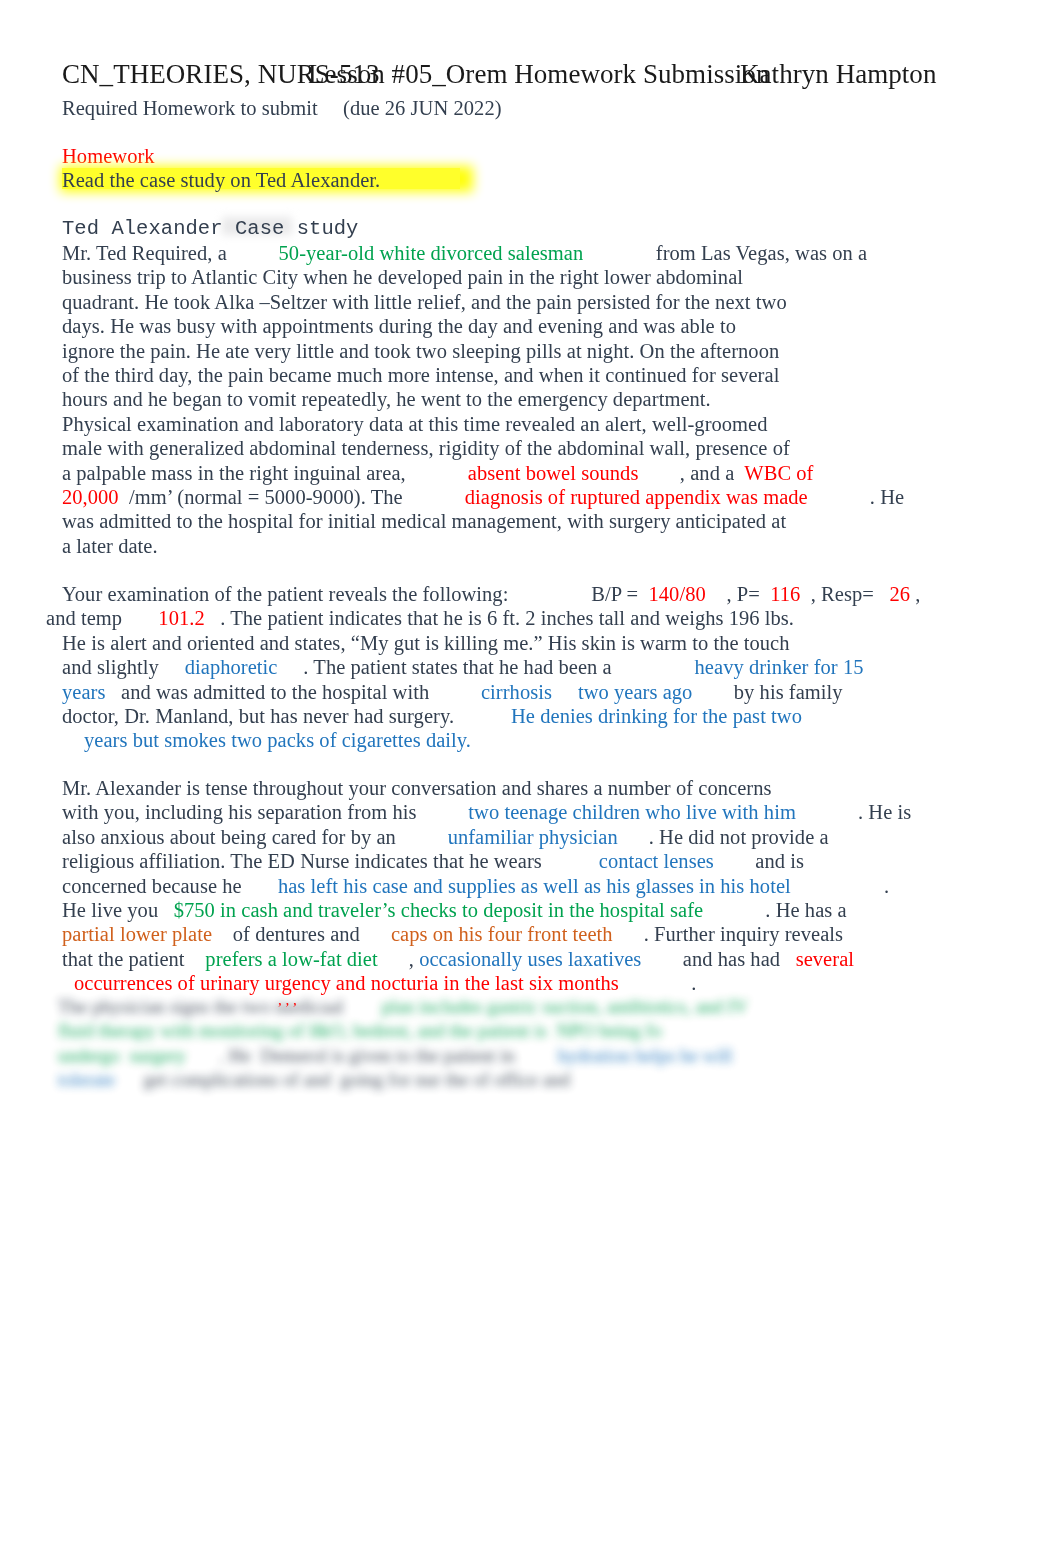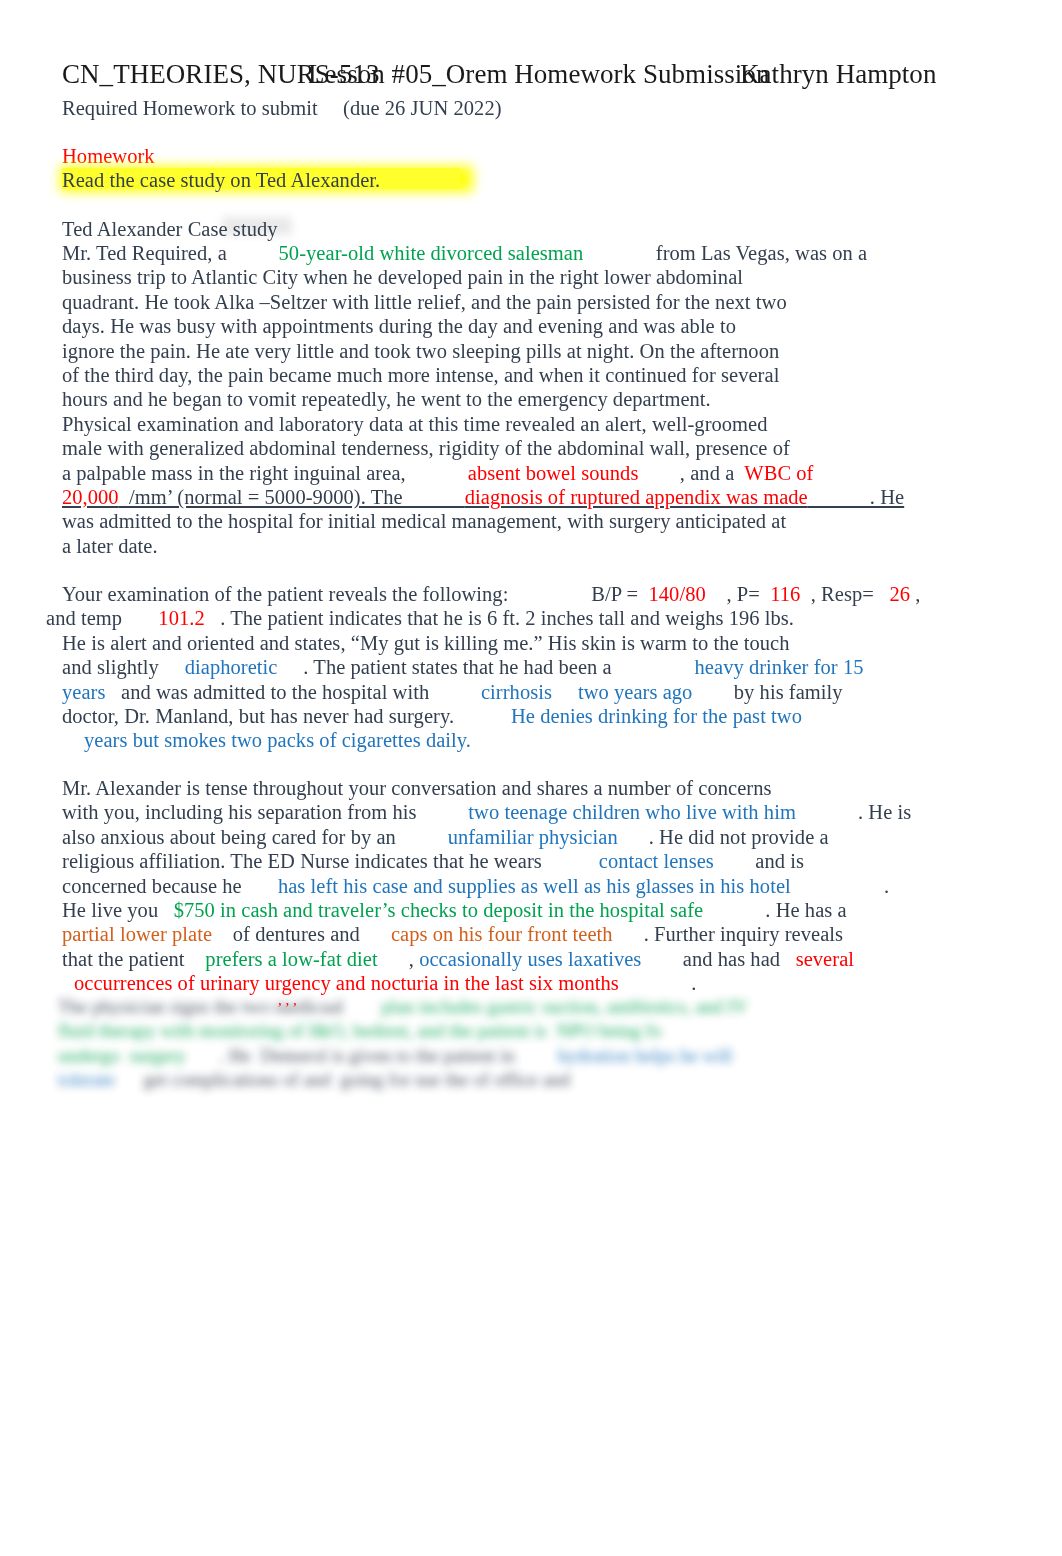--- a/index.html
+++ b/index.html
@@ -115,34 +115,34 @@
 
   <div class="line c-red" style="left:62px; top:144px;">Homework</div>
 
   <div class="highlight-wrap">
     <div class="highlight-glow"></div>
     <div class="highlight-core"></div>
   </div>
   <div class="line c-body" style="left:62px; top:168px; z-index:5;text-align:center;">Read the case study on Ted Alexander.</div>
 
   <div class="smudge-a"></div>
-  <div class="line c-body" style="left:62px; top:217px; z-index:4;">Ted Alexander Case study</div>
+  <div class="line c-body" style="left:62px; top:217px; z-index:4;font-family:Liberation Mono, monospace;">Ted Alexander Case study</div>
 
   <div id="case-lines">
       <div class="line " style="left: 62px; top: 241px;"><span class="c-body">Mr. Ted Required, a          </span><span class="c-green">50-year-old white divorced salesman</span><span class="c-body">              from Las Vegas, was on a</span></div>
       <div class="line " style="left: 62px; top: 265.4px;"><span class="c-body">business trip to Atlantic City when he developed pain in the right lower abdominal</span></div>
       <div class="line " style="left: 62px; top: 289.8px;"><span class="c-body">quadrant. He took Alka –Seltzer with little relief, and the pain persisted for the next two</span></div>
       <div class="line " style="left: 62px; top: 314.2px;"><span class="c-body">days. He was busy with appointments during the day and evening and was able to</span></div>
       <div class="line " style="left: 62px; top: 338.6px;"><span class="c-body">ignore the pain. He ate very little and took two sleeping pills at night. On the afternoon</span></div>
       <div class="line " style="left: 62px; top: 363px;"><span class="c-body">of the third day, the pain became much more intense, and when it continued for several</span></div>
       <div class="line " style="left: 62px; top: 387.4px;"><span class="c-body">hours and he began to vomit repeatedly, he went to the emergency department.</span></div>
       <div class="line " style="left: 62px; top: 411.8px;"><span class="c-body">Physical examination and laboratory data at this time revealed an alert, well-groomed</span></div>
       <div class="line " style="left: 62px; top: 436.2px;"><span class="c-body">male with generalized abdominal tenderness, rigidity of the abdominal wall, presence of</span></div>
       <div class="line " style="left: 62px; top: 460.6px;"><span class="c-body">a palpable mass in the right inguinal area,            </span><span class="c-red">absent bowel sounds</span><span class="c-body">        , and a  </span><span class="c-red">WBC of</span></div>
-      <div class="line " style="left: 62px; top: 485px; text-decoration: underline;"><span class="c-red">20,000</span><span class="c-body">  /mm’ (normal = 5000-9000). The            </span><span class="c-red">diagnosis of ruptured appendix was made</span><span class="c-body">            . He</span></div>
+      <div class="line " style="left: 62px; top: 485px;"><span class="c-red">20,000</span><span class="c-body">  /mm’ (normal = 5000-9000). The            </span><span class="c-red">diagnosis of ruptured appendix was made</span><span class="c-body">            . He</span></div>
       <div class="line " style="left: 62px; top: 509.4px;"><span class="c-body">was admitted to the hospital for initial medical management, with surgery anticipated at</span></div>
       <div class="line " style="left: 62px; top: 533.8px;"><span class="c-body">a later date.</span></div>
     </div>
 
   <div id="exam-lines">
       <div class="line " style="left: 62px; top: 582px;"><span class="c-body">Your examination of the patient reveals the following:                </span><span class="c-body">B/P = </span><span class="c-red"> 140/80</span><span class="c-body">    , P= </span><span class="c-red"> 116</span><span class="c-body">  , Resp= </span><span class="c-red">  26</span><span class="c-body"> ,</span></div>
       <div class="line " style="left: 46px; top: 606.4px;"><span class="c-body">and temp       </span><span class="c-red">101.2</span><span class="c-body">   . The patient indicates that he is 6 ft. 2 inches tall and weighs 196 lbs.</span></div>
       <div class="line " style="left: 62px; top: 630.8px;"><span class="c-body">He is alert and oriented and states, “My gut is killing me.” His skin is warm to the touch</span></div>
       <div class="line " style="left: 62px; top: 655.2px;"><span class="c-body">and slightly     </span><span class="c-blue">diaphoretic</span><span class="c-body">     . The patient states that he had been a                </span><span class="c-blue">heavy drinker for 15</span></div>
       <div class="line " style="left: 62px; top: 679.6px;"><span class="c-blue">years</span><span class="c-body">   and was admitted to the hospital with          </span><span class="c-blue">cirrhosis</span><span class="c-body">     </span><span class="c-blue">two years ago</span><span class="c-body">        by his family</span></div>

